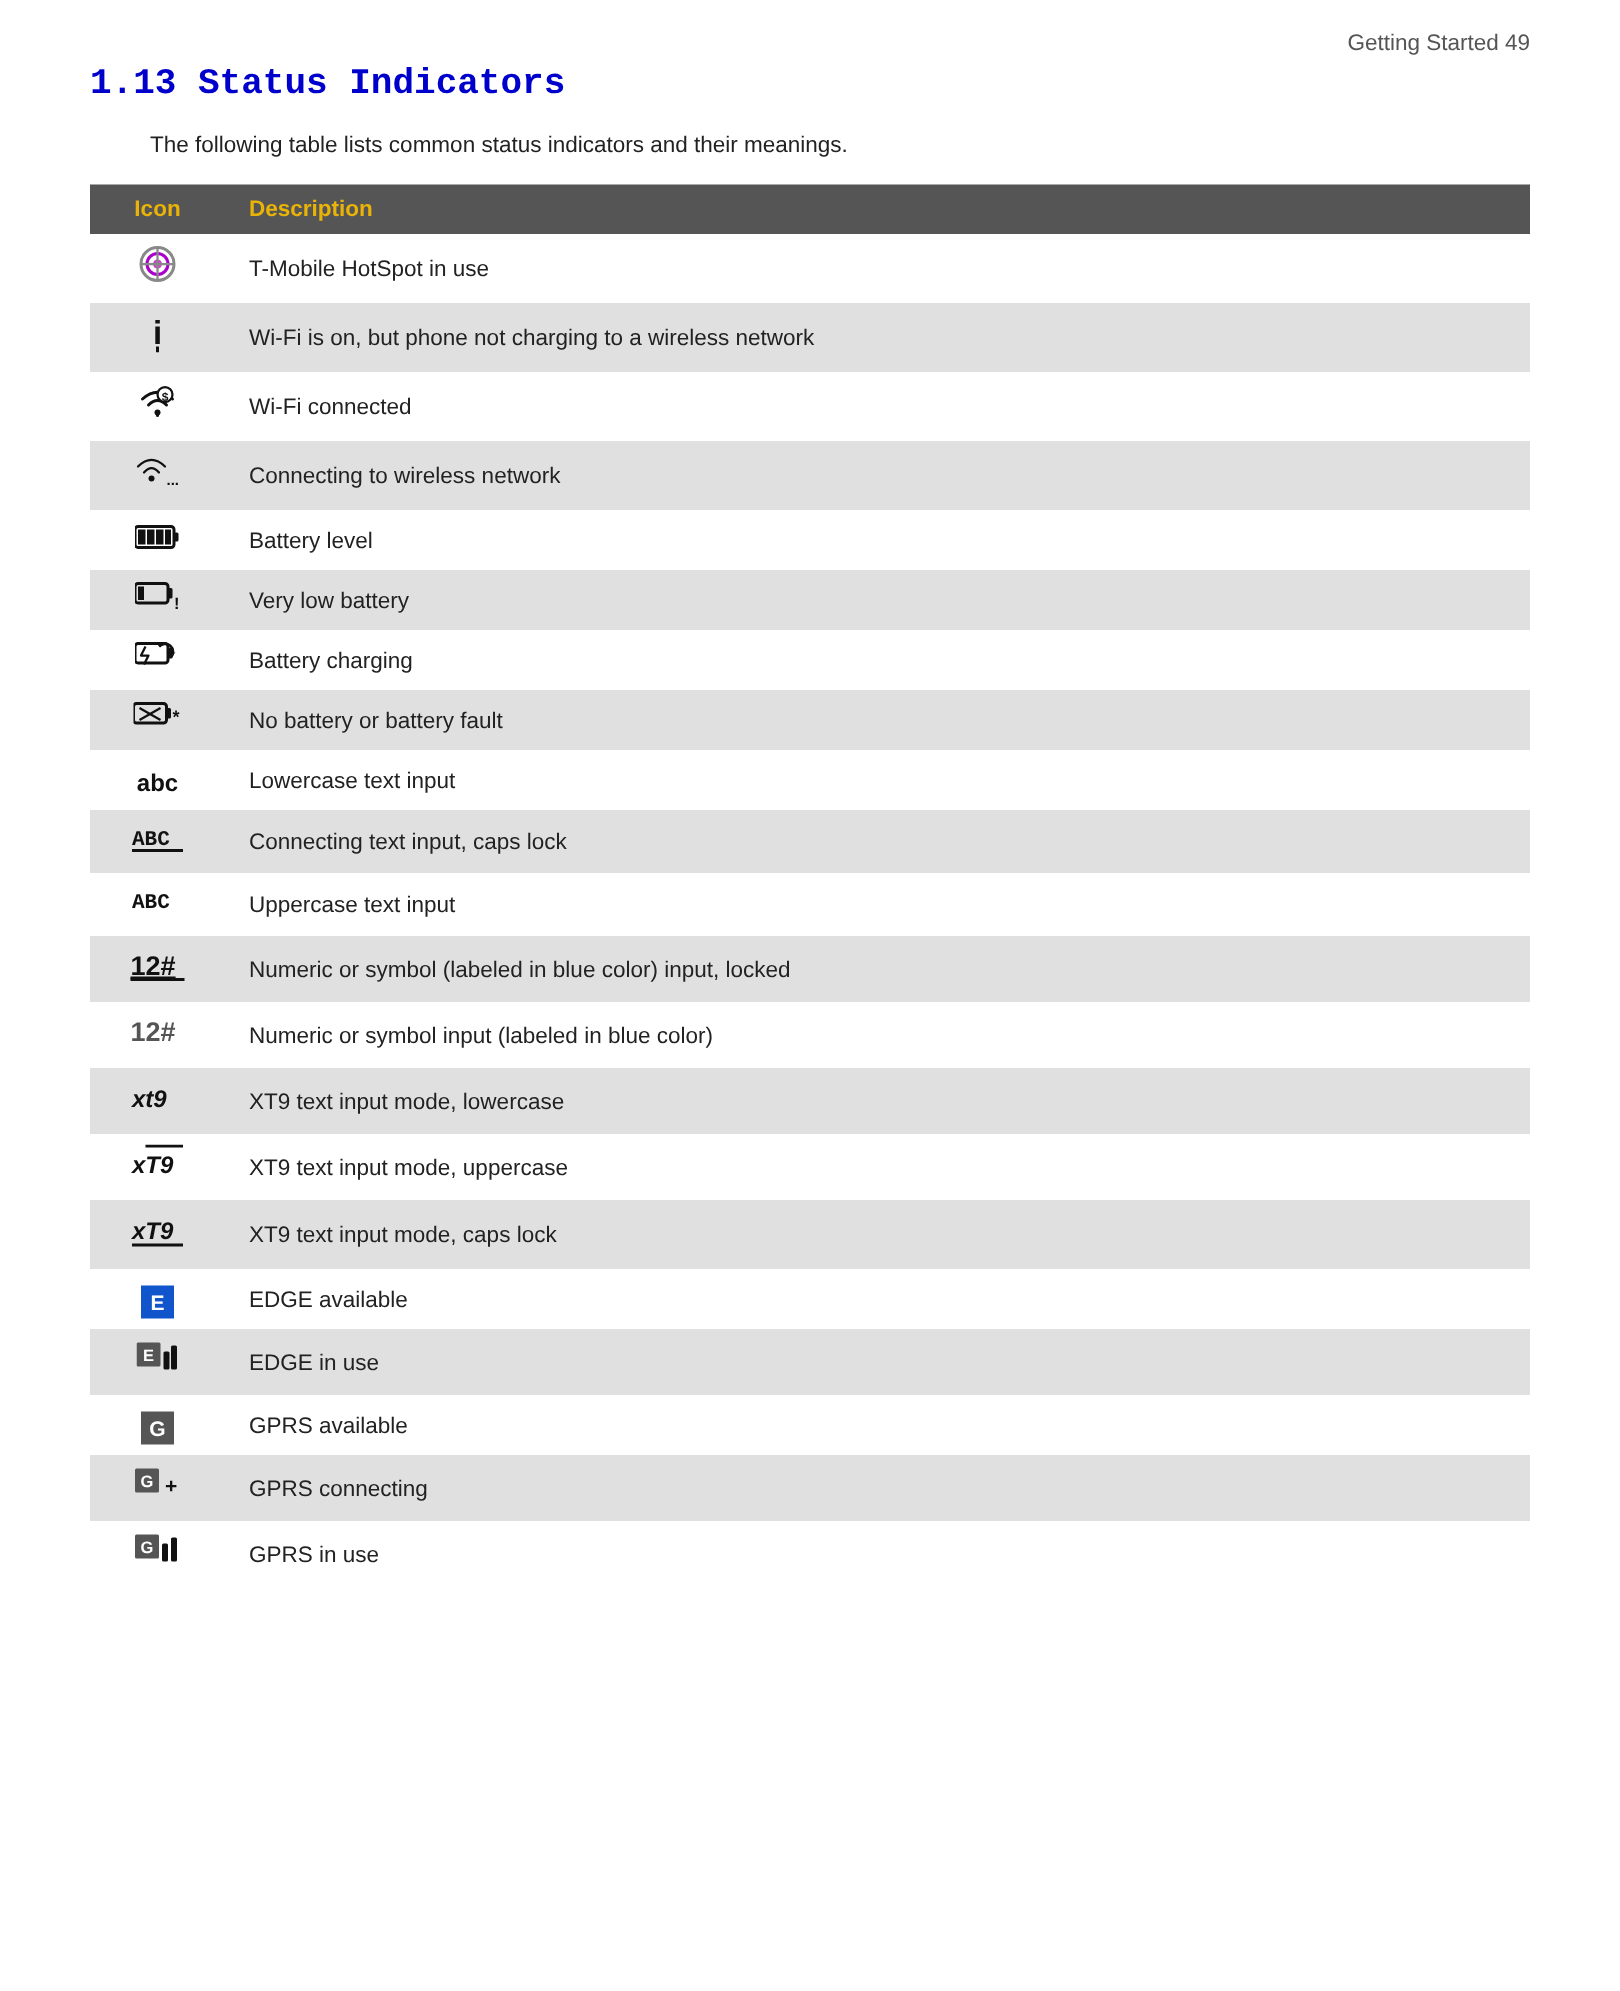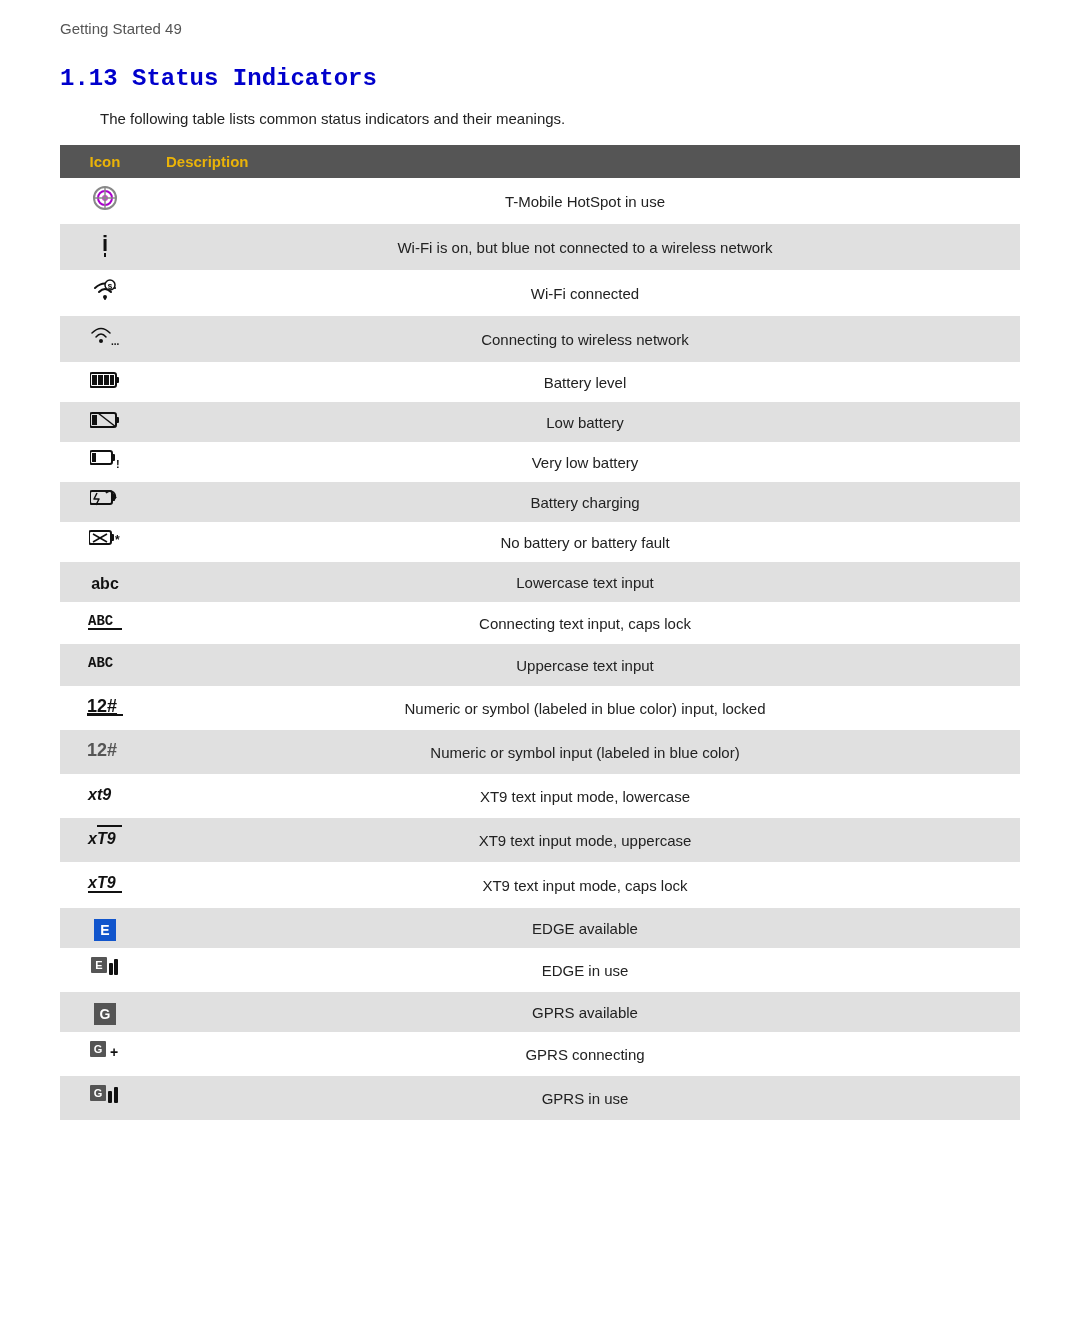--- a/index.html
+++ b/index.html
@@ -6,23 +6,24 @@
     body {
       background: #ffffff;
       font-family: Arial, Helvetica, sans-serif;
       font-size: 15px;
       color: #1a1a1a;
       width: 1080px;
       min-height: 1327px;
       padding: 20px 60px 40px 60px;
     }
     .page-header {
+      text-align: right;
       color: #555;
       font-size: 15px;
-      margin-bottom: 28px;
+      margin-bottom: 6px;
     }
     .section-title {
       color: #0000cc;
       font-size: 24px;
       font-weight: bold;
       margin-bottom: 18px;
       font-family: Liberation Mono, monospace;
     }
     .intro-text {
       font-size: 15px;
@@ -60,21 +61,20 @@
       vertical-align: middle;
     }
     td.icon-cell {
       text-align: center;
       font-size: 22px;
       width: 90px;
     }
     td.desc-cell {
       font-size: 15px;
       color: #222;
-      text-align: center;
     }
     .edge-e {
       display: inline-block;
       background: #1155cc;
       color: #fff;
       font-weight: bold;
       font-size: 14px;
       width: 22px;
       height: 22px;
       line-height: 22px;
@@ -123,21 +123,21 @@
         <line x1="13" y1="2" x2="13" y2="24" stroke="#888" stroke-width="1.5"></line>
         <line x1="2" y1="13" x2="24" y2="13" stroke="#888" stroke-width="1.5"></line>
       </svg></td>
         <td class="desc-cell">T-Mobile HotSpot in use</td>
       </tr>
       <tr>
         <td class="icon-cell"><svg width="20" height="26" viewBox="0 0 20 26">
         <text x="10" y="20" text-anchor="middle" font-size="22" font-weight="bold" font-family="Arial" fill="#111">i</text>
         <line x1="10" y1="22" x2="10" y2="26" stroke="#111" stroke-width="2"></line>
       </svg></td>
-        <td class="desc-cell">Wi-Fi is on, but blue not connected to a wireless network</td>
+        <td class="desc-cell">Wi-Fi is on, but phone not charging to a wireless network</td>
       </tr>
       <tr>
         <td class="icon-cell"><svg width="26" height="26" viewBox="0 0 26 26">
         <path d="M13 20 L13 22" stroke="#111" stroke-width="2" stroke-linecap="round"></path>
         <circle cx="13" cy="20" r="2" fill="#111"></circle>
         <path d="M7 15 Q13 9 19 15" fill="none" stroke="#111" stroke-width="2" stroke-linecap="round"></path>
         <path d="M3 11 Q13 2 23 11" fill="none" stroke="#111" stroke-width="2" stroke-linecap="round"></path>
         <circle cx="18" cy="8" r="5" fill="white" stroke="#111" stroke-width="1.5"></circle>
         <text x="18" y="12" text-anchor="middle" font-size="8" font-weight="bold" fill="#111">$</text>
       </svg></td>
@@ -157,29 +157,20 @@
         <rect x="0" y="2" width="26" height="14" rx="2" fill="none" stroke="#111" stroke-width="2"></rect>
         <rect x="26" y="6" width="3" height="6" rx="1" fill="#111"></rect>
         <rect x="2" y="4" width="5" height="10" fill="#111"></rect>
         <rect x="8" y="4" width="5" height="10" fill="#111"></rect>
         <rect x="14" y="4" width="5" height="10" fill="#111"></rect>
         <rect x="20" y="4" width="4" height="10" fill="#111"></rect>
       </svg></td>
         <td class="desc-cell">Battery level</td>
       </tr>
       <tr>
-        <td class="icon-cell"><svg width="30" height="18" viewBox="0 0 30 18">
-        <rect x="0" y="2" width="26" height="14" rx="2" fill="none" stroke="#111" stroke-width="2"></rect>
-        <rect x="26" y="6" width="3" height="6" rx="1" fill="#111"></rect>
-        <rect x="2" y="4" width="5" height="10" fill="#111"></rect>
-        <line x1="8" y1="2" x2="26" y2="16" stroke="#111" stroke-width="1.5"></line>
-      </svg></td>
-        <td class="desc-cell">Low battery</td>
-      </tr>
-      <tr>
         <td class="icon-cell"><svg width="30" height="20" viewBox="0 0 30 20">
         <rect x="0" y="2" width="22" height="13" rx="2" fill="none" stroke="#111" stroke-width="2"></rect>
         <rect x="22" y="5" width="3" height="7" rx="1" fill="#111"></rect>
         <rect x="2" y="4" width="4" height="9" fill="#111"></rect>
         <text x="26" y="19" font-size="11" font-weight="bold" fill="#111" font-family="Arial">!</text>
       </svg></td>
         <td class="desc-cell">Very low battery</td>
       </tr>
       <tr>
         <td class="icon-cell"><svg width="30" height="20" viewBox="0 0 30 20">

